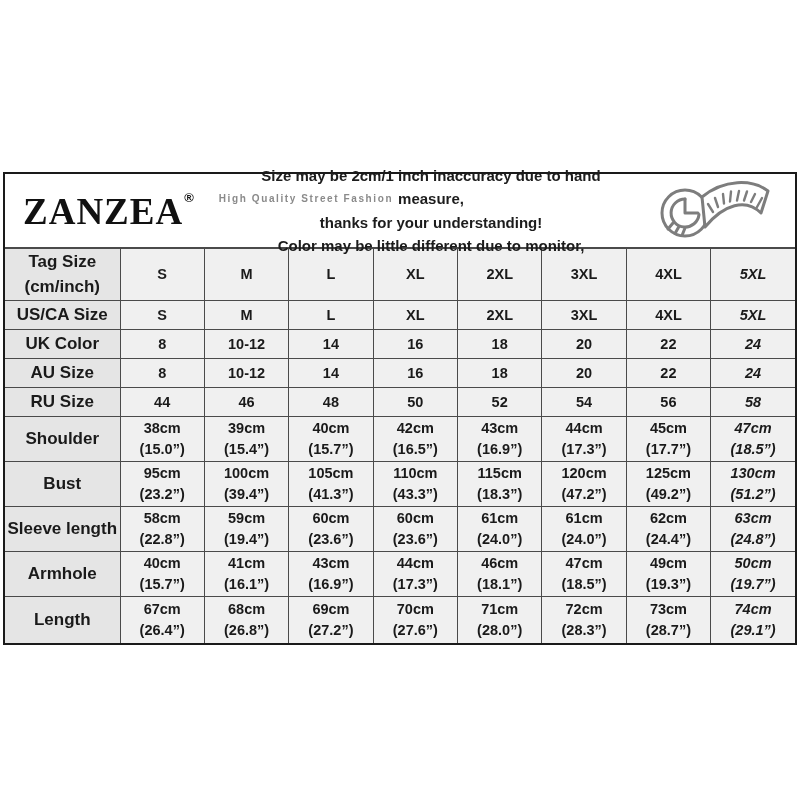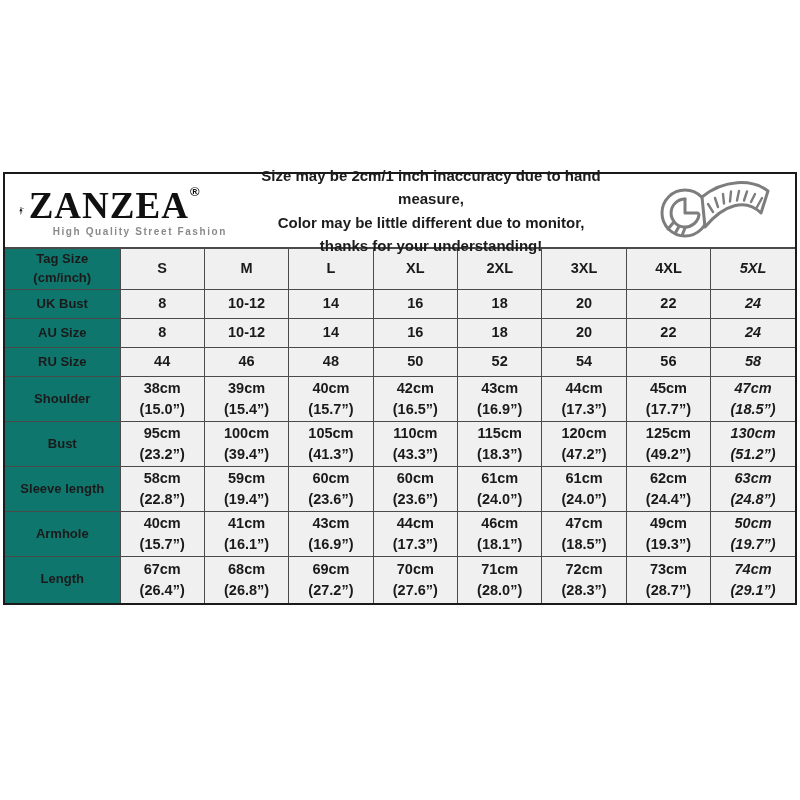--- a/index.html
+++ b/index.html
@@ -3,33 +3,33 @@
 <meta charset="utf-8">
 <style>
   html,body{margin:0;padding:0;background:#ffffff;}
   .sheet{position:relative;width:800px;height:800px;background:#ffffff;overflow:hidden;
          font-family:"Liberation Sans",sans-serif;color:#1a1a1a;}
   .frame{position:absolute;top:172px;left:3px;right:3px;border:2px solid #1a1a1a;background:#ffffff;}
 
   
   .hdr{display:flex;align-items:center;height:73px;border-bottom:1px solid #4a4a4a;background:#ffffff;}
   .logo{display:flex;align-items:center;gap:4px;padding-left:14px;width:208px;flex:0 0 auto;}
-  .logo-text{display:flex;flex-direction:column;line-height:1;}
+  .logo-text{display:flex;flex-direction:row;line-height:1;}
   .brand{font-family:"Liberation Serif",serif;font-weight:bold;font-size:37px;letter-spacing:1px;color:#111;}
   .brand sup{font-size:13px;font-family:"Liberation Sans",sans-serif;vertical-align:22px;margin-left:1px;}
   .tagline{font-size:10px;font-weight:bold;color:#8a8a8a;letter-spacing:1.6px;margin-top:3px;white-space:nowrap;padding-left:24px;}
   .disclaimer{flex:1;text-align:center;font-weight:bold;font-size:15px;line-height:1.55;color:#1c1c1c;}
   .tape{flex:0 0 auto;width:160px;display:flex;justify-content:center;align-items:center;}
 
   
   table.sizes{width:100%;border-collapse:collapse;table-layout:fixed;}
   table.sizes td{border:1px solid #4a4a4a;text-align:center;vertical-align:middle;
                  font-weight:bold;font-size:14.5px;line-height:1.45;white-space:pre-line;
                  background:#f0f0f0;padding:1px 0;}
-  table.sizes td.lab{background:#0f766e;font-size:13px;}
+  table.sizes td.lab{background:#e5e5e5;font-size:17px;}
   col.c-label{width:115px;}
   tr.r-head{height:41px;}
   tr.r-s{height:29px;}
   tr.r-m{height:44px;}
   tr.r-len{height:46px;}
   
   table.sizes tr td:first-child{border-left:none;}
   table.sizes tr td:last-child{border-right:none;font-style:italic;}
   table.sizes tr:last-child td{border-bottom:none;}
 </style>
@@ -54,22 +54,22 @@
           </g>
         </svg>
         <div class="logo-text">
           <div class="brand"><span>ZANZEA</span><sup>®</sup></div>
           <div class="tagline">High Quality Street Fashion</div>
         </div>
       </div>
 
       <div class="disclaimer">
         <div>Size may be 2cm/1 inch inaccuracy due to hand measure,</div>
+        <div>thanks for your understanding!</div>
         <div>Color may be little different due to monitor,</div>
-        <div>thanks for your understanding!</div>
       </div>
 
       <div class="tape">
         <svg width="122" height="66" viewBox="0 0 122 66">
           <g fill="none" stroke="#7d7d7d" stroke-width="3" stroke-linecap="round" stroke-linejoin="round">
             <circle cx="31" cy="35" r="23" fill="#ffffff"></circle>
             <path d="M31 21 a14 14 0 1 0 14 15.5"></path>
             <path d="M31 21 l0 14 l13 0"></path>
             <path d="M14 51 l5 -6 M21 55.5 l4 -7 M28 57.5 l3 -7.5"></path>
             <path d="M48 19 C70 1 98 1 114 13 L107 35 C92 20 70 26 51 49 Z" fill="#ffffff"></path>
@@ -105,21 +105,32 @@
           <td>S</td>
           <td>M</td>
           <td>L</td>
           <td>XL</td>
           <td>2XL</td>
           <td>3XL</td>
           <td>4XL</td>
           <td>5XL</td>
         </tr>
         <tr class="r-s">
-          <td class="lab">UK Bust</td>
+          <td class="lab">US/CA Size</td>
+          <td>S</td>
+          <td>M</td>
+          <td>L</td>
+          <td>XL</td>
+          <td>2XL</td>
+          <td>3XL</td>
+          <td>4XL</td>
+          <td>5XL</td>
+        </tr>
+        <tr class="r-s">
+          <td class="lab">UK Color</td>
           <td>8</td>
           <td>10-12</td>
           <td>14</td>
           <td>16</td>
           <td>18</td>
           <td>20</td>
           <td>22</td>
           <td>24</td>
         </tr>
         <tr class="r-s">

